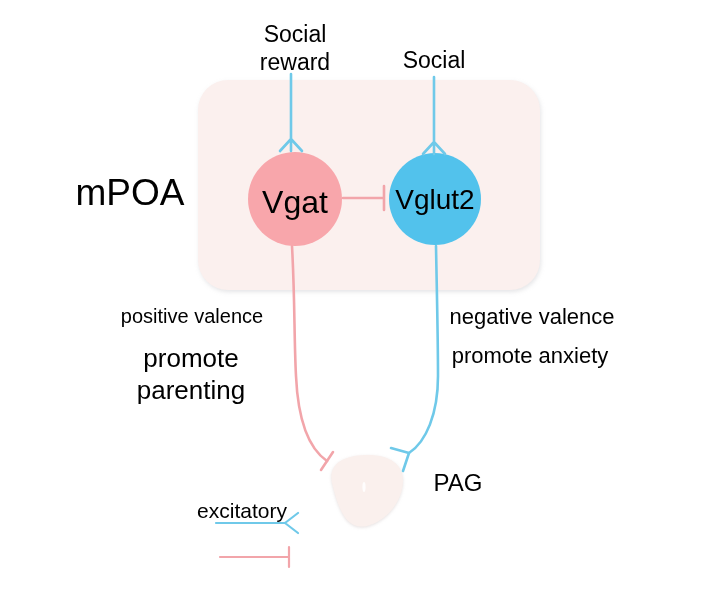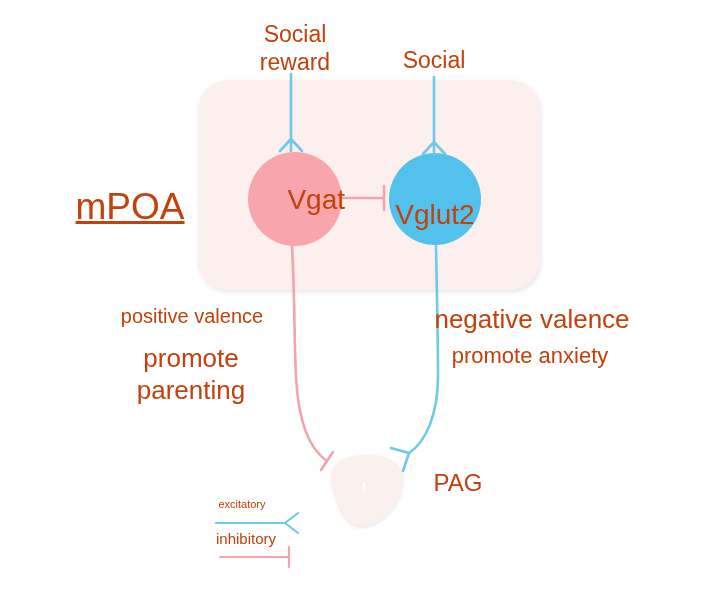--- a/index.html
+++ b/index.html
@@ -15,36 +15,36 @@
     background: #ffffff;
     overflow: hidden;
   }
   .canvas svg {
     position: absolute;
     left: 0;
     top: 0;
   }
   .lbl {
     position: absolute;
-    color: #c2410c;
+    color: #000000;
     text-align: center;
     line-height: 1.22;
     white-space: normal;
   }
   .lbl-social   { left: 245px; top: 20px;  width: 100px; font-size: 23px; }
   .lbl-stress   { left: 384px; top: 46px;  width: 100px; font-size: 23px; }
-  .lbl-mpoa     { left: 68px;  top: 184px; width: 124px; font-size: 37px; text-decoration: underline; }
-  .lbl-vgat     { left: 245px; top: 183px; width: 100px; font-size: 28px; text-align: right; }
-  .lbl-vglut2   { left: 385px; top: 183px; width: 100px; font-size: 28px; margin-top: 15px; }
+  .lbl-mpoa     { left: 68px;  top: 170px; width: 124px; font-size: 37px; }
+  .lbl-vgat     { left: 245px; top: 183px; width: 100px; font-size: 32px; }
+  .lbl-vglut2   { left: 385px; top: 183px; width: 100px; font-size: 28px; }
   .lbl-posval   { left: 92px;  top: 304px; width: 200px; font-size: 20px; }
   .lbl-parent   { left: 88px;  top: 343px; width: 206px; font-size: 26px; }
-  .lbl-negval   { left: 432px; top: 304px; width: 200px; font-size: 26px; }
+  .lbl-negval   { left: 432px; top: 304px; width: 200px; font-size: 22px; }
   .lbl-anxiety  { left: 430px; top: 343px; width: 200px; font-size: 22px; }
   .lbl-pag      { left: 398px; top: 468px; width: 120px; font-size: 24px; text-align: center; }
-  .lbl-legend-exc { left: 192px; top: 498px; width: 100px; font-size: 11px; }
+  .lbl-legend-exc { left: 192px; top: 498px; width: 100px; font-size: 21px; }
   .lbl-legend-inh { left: 196px; top: 530px; width: 100px; font-size: 15px; }
 </style>
 </head>
 <body>
 
 <div class="canvas">
 
   <svg width="718" height="594" viewBox="0 0 718 594">
 
     <rect x="198" y="80" width="342" height="210" rx="30" fill="#FBF0EE" style="filter: drop-shadow(1px 2px 2px rgba(150,150,160,0.25));"></rect>
@@ -78,15 +78,14 @@
   <div class="lbl lbl-stress">Social</div>
   <div class="lbl lbl-mpoa">mPOA</div>
   <div class="lbl lbl-vgat">Vgat</div>
   <div class="lbl lbl-vglut2">Vglut2</div>
   <div class="lbl lbl-posval">positive valence</div>
   <div class="lbl lbl-parent">promote parenting</div>
   <div class="lbl lbl-negval">negative valence</div>
   <div class="lbl lbl-anxiety">promote anxiety</div>
   <div class="lbl lbl-pag">PAG</div>
   <div class="lbl lbl-legend-exc">excitatory</div>
-  <div class="lbl lbl-legend-inh">inhibitory</div>
 
 </div>
 
 </body></html>

